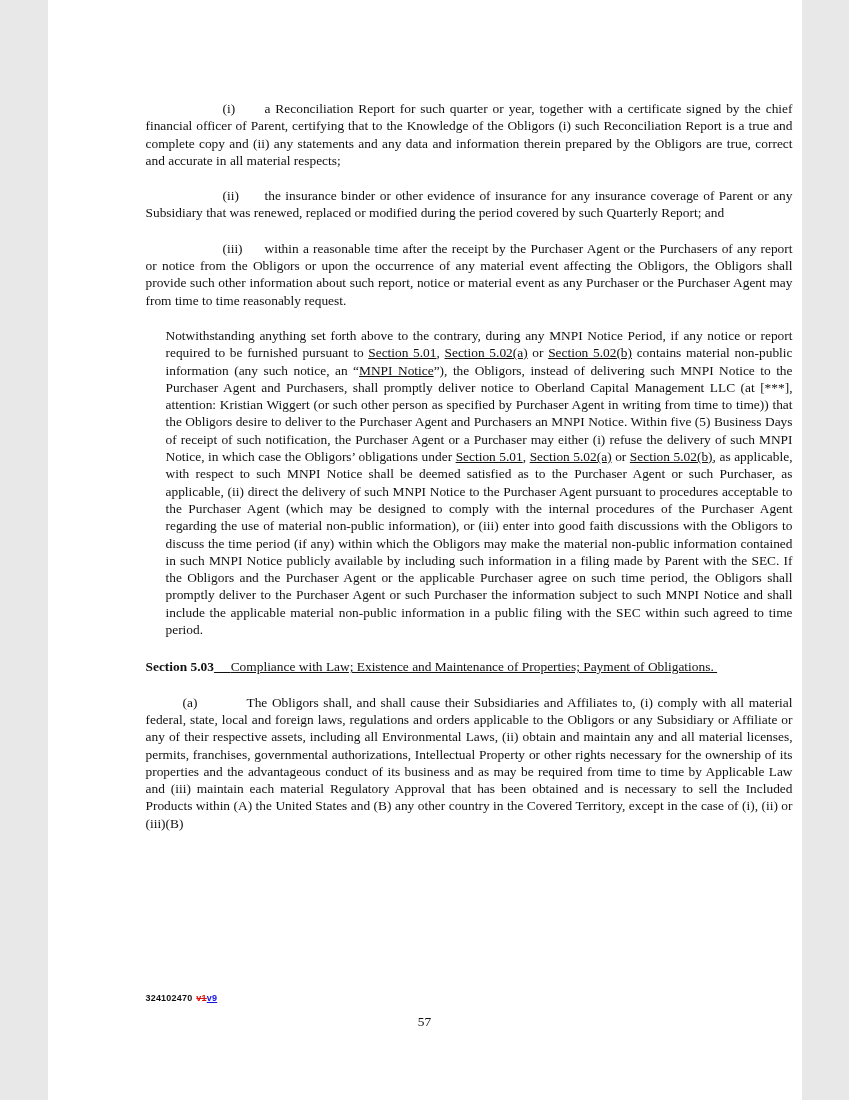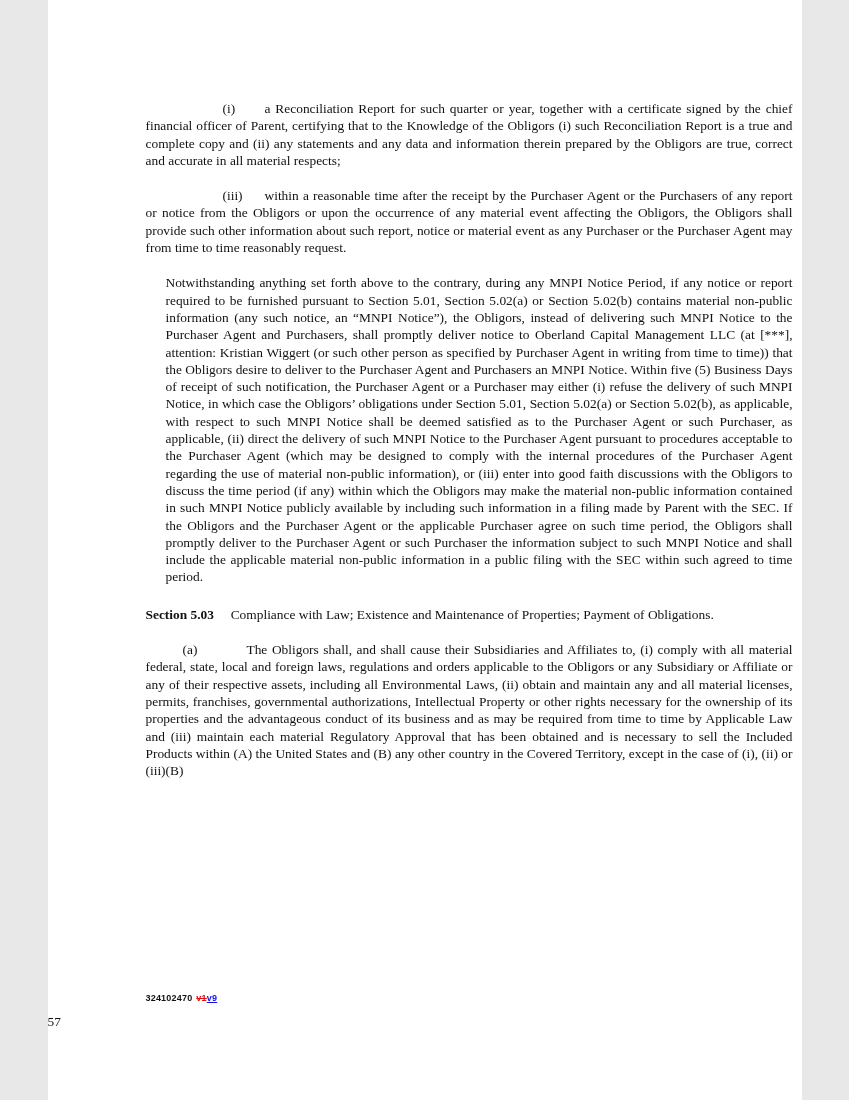--- a/index.html
+++ b/index.html
@@ -23,45 +23,46 @@
   .para { margin: 0 0 18px 0; }
   .para:last-child { margin-bottom: 8px; }
   .tab-first { display: inline-block; }
   .numbered1 .tab-first { width: 77px; }
   .numbered1 .plabel { display: inline-block; width: 42px; }
   .numbered2 .tab-first { width: 37px; }
   .numbered2 .plabel { display: inline-block; width: 64px; }
   .indent { margin-left: 20px; }
   .heading { margin-top: 20px; }
   .b { font-weight: bold; }
-  .u { }
+  .u { text-decoration: underline; }
   .footer-page {
     position: absolute;
     left: 0; right: 0; top: 1013px;
-    text-align: left;
+    text-align: center;
     font-size: 13.4px;
   }
   .footer-id {
     position: absolute;
     left: 98px; top: 990px;
     font-family: "Liberation Sans", "DejaVu Sans", sans-serif;
     font-size: 9px;
     font-weight: bold;
     letter-spacing: 0.2px;
   }
   .ver-del { text-decoration: line-through; margin-left: 4px; }
   .ver-ins { text-decoration: underline; }
 </style>
 </head>
 <body>
 
 <div class="page" style="color: rgb(17, 17, 17);">
 
   <div class="doc-body">
       <p class="para numbered1"><span class="tab-first"></span><span class="plabel">(i)</span><span>a Reconciliation Report for such quarter or year, together with a certificate signed by the chief financial officer of Parent, certifying that to the Knowledge of the Obligors (i) such Reconciliation Report is a true and complete copy and (ii) any statements and any data and information therein prepared by the Obligors are true, correct and accurate in all material respects;</span></p>
+      <p class="para numbered1"><span class="tab-first"></span><span class="plabel">(ii)</span><span>the insurance binder or other evidence of insurance for any insurance coverage of Parent or any Subsidiary that was renewed, replaced or modified during the period covered by such Quarterly Report; and</span></p>
       <p class="para numbered1"><span class="tab-first"></span><span class="plabel">(iii)</span><span>within a reasonable time after the receipt by the Purchaser Agent or the Purchasers of any report or notice from the Obligors or upon the occurrence of any material event affecting the Obligors, the Obligors shall provide such other information about such report, notice or material event as any Purchaser or the Purchaser Agent may from time to time reasonably request.</span></p>
       <p class="para indent"><span>Notwithstanding anything set forth above to the contrary, during any MNPI Notice Period, if any notice or report required to be furnished pursuant to </span><span class="u">Section 5.01</span><span>, </span><span class="u">Section 5.02(a)</span><span> or </span><span class="u">Section 5.02(b)</span><span> contains material non-public information (any such notice, an “</span><span class="u">MNPI Notice</span><span>”), the Obligors, instead of delivering such MNPI Notice to the Purchaser Agent and Purchasers, shall promptly deliver notice to Oberland Capital Management LLC (at [***], attention: Kristian Wiggert (or such other person as specified by Purchaser Agent in writing from time to time)) that the Obligors desire to deliver to the Purchaser Agent and Purchasers an MNPI Notice. Within five (5) Business Days of receipt of such notification, the Purchaser Agent or a Purchaser may either (i) refuse the delivery of such MNPI Notice, in which case the Obligors’ obligations under </span><span class="u">Section 5.01</span><span>, </span><span class="u">Section 5.02(a)</span><span> or </span><span class="u">Section 5.02(b)</span><span>, as applicable, with respect to such MNPI Notice shall be deemed satisfied as to the Purchaser Agent or such Purchaser, as applicable, (ii) direct the delivery of such MNPI Notice to the Purchaser Agent pursuant to procedures acceptable to the Purchaser Agent (which may be designed to comply with the internal procedures of the Purchaser Agent regarding the use of material non-public information), or (iii) enter into good faith discussions with the Obligors to discuss the time period (if any) within which the Obligors may make the material non-public information contained in such MNPI Notice publicly available by including such information in a filing made by Parent with the SEC. If the Obligors and the Purchaser Agent or the applicable Purchaser agree on such time period, the Obligors shall promptly deliver to the Purchaser Agent or such Purchaser the information subject to such MNPI Notice and shall include the applicable material non-public information in a public filing with the SEC within such agreed to time period.</span></p>
       <p class="para heading"><span class="b">Section 5.03</span><span class="u">&nbsp;&nbsp;&nbsp;&nbsp;&nbsp;</span><span class="u">Compliance with Law; Existence and Maintenance of Properties; Payment of Obligations.&nbsp;</span></p>
       <p class="para numbered2"><span class="tab-first"></span><span class="plabel">(a)</span><span>The Obligors shall, and shall cause their Subsidiaries and Affiliates to, (i) comply with all material federal, state, local and foreign laws, regulations and orders applicable to the Obligors or any Subsidiary or Affiliate or any of their respective assets, including all Environmental Laws, (ii) obtain and maintain any and all material licenses, permits, franchises, governmental authorizations, Intellectual Property or other rights necessary for the ownership of its properties and the advantageous conduct of its business and as may be required from time to time by Applicable Law and (iii) maintain each material Regulatory Approval that has been obtained and is necessary to sell the Included Products within (A) the United States and (B) any other country in the Covered Territory, except in the case of (i), (ii) or (iii)(B)</span></p>
     </div>
 
   <div class="footer-page">57</div>
 
   <div class="footer-id">
     <span>324102470</span><span class="ver-del" style="color: rgb(224, 16, 16);">v1</span><span class="ver-ins" style="color: rgb(20, 20, 224);">v9</span>

